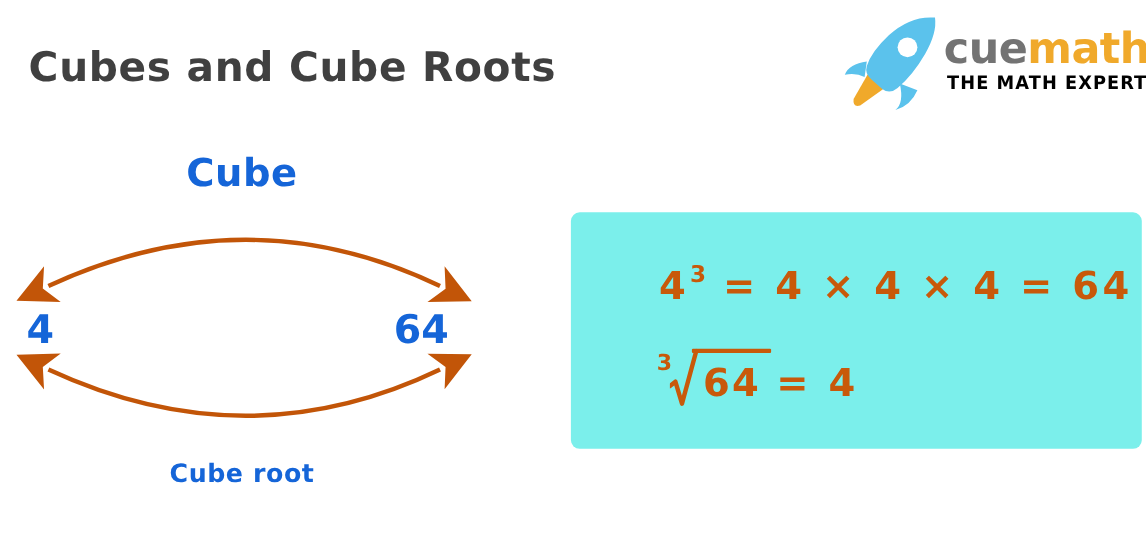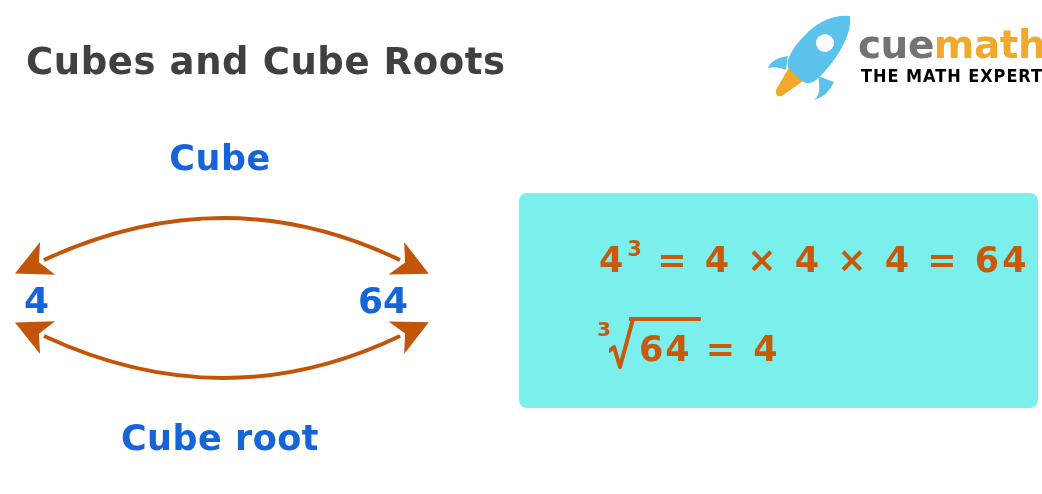--- a/index.html
+++ b/index.html
@@ -96,21 +96,21 @@
     width: 440px;
     text-align: center;
     font-size: 35px;
     letter-spacing: 0.5px;
   }
   #label-cube-root {
     left: 0px;
     top: 290px;
     width: 440px;
     text-align: center;
-    font-size: 35px;
+    font-size: 23px;
     letter-spacing: 0.5px;
   }
   #value-left {
     left: 24px;
     top: 152px;
     font-size: 36px;
   }
   #value-right {
     left: 358px;
     top: 152px;

